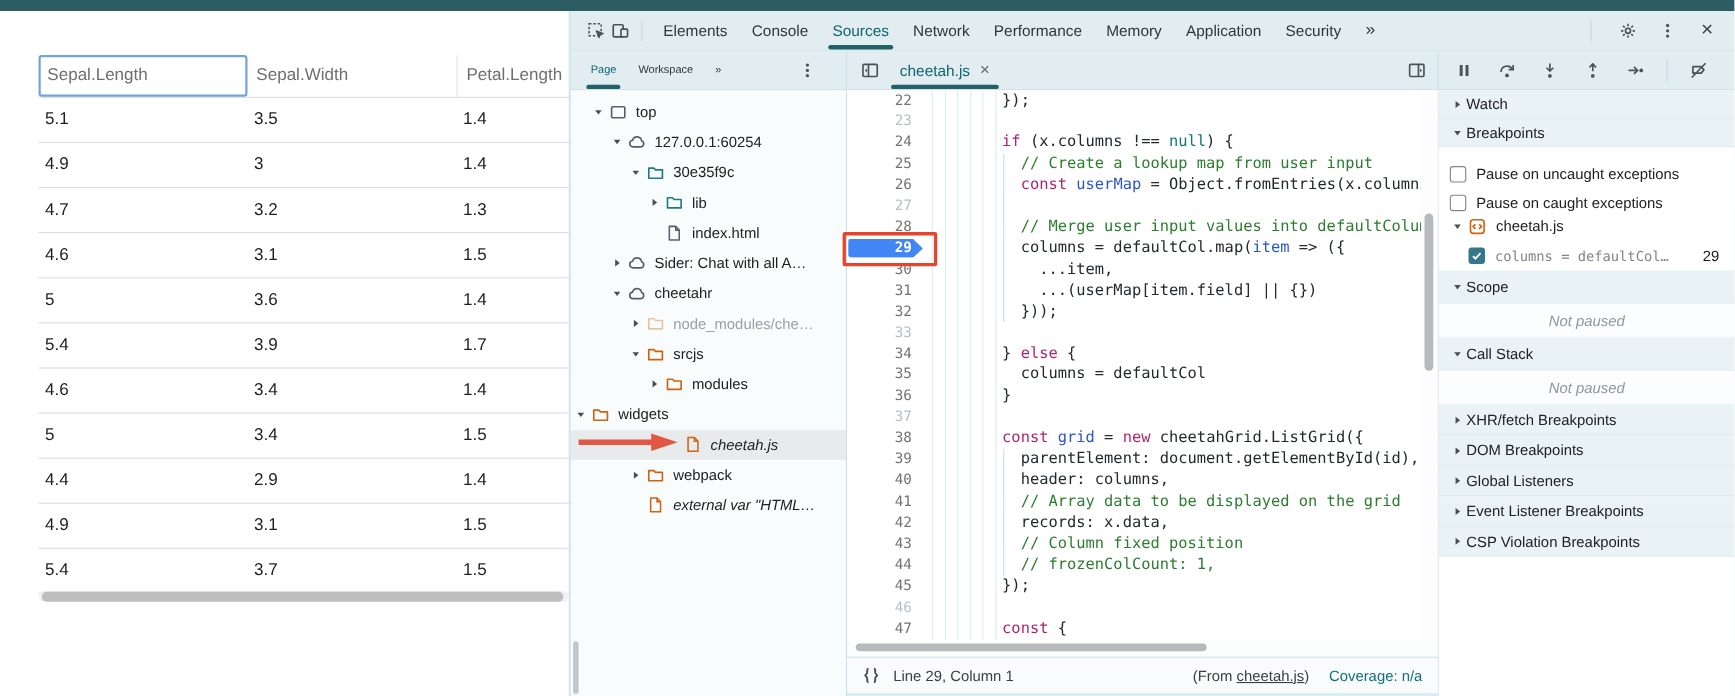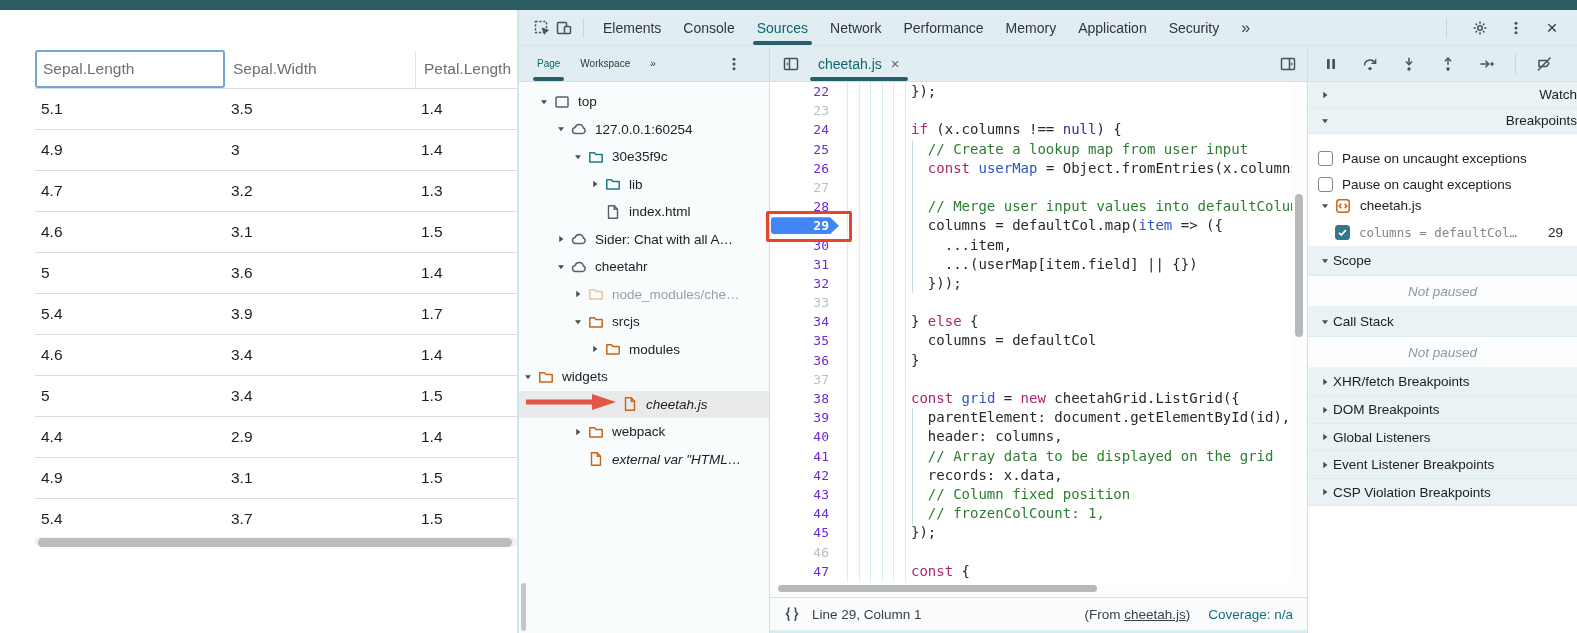--- a/index.html
+++ b/index.html
@@ -73,46 +73,46 @@
   .tlabel.dim{color:#9aa0a6;}
 
   
   #ed-pane{width:538px;box-sizing:border-box;border-right:1px solid #c9e0e4;background:#fff;position:relative;overflow:hidden;}
   #guides{position:absolute;left:0;top:0;width:522px;height:500px;pointer-events:none;}
   .vguide{position:absolute;top:0;width:1px;height:500px;background:#d9eef1;}
   .vseg{position:absolute;width:1px;background:#c3e0e4;}
   #code-lines{position:absolute;left:0;top:0;width:522px;height:500px;overflow:hidden;}
   .cl{display:flex;height:19.2px;line-height:19.2px;font-family:"DejaVu Sans Mono","Liberation Mono",monospace;}
   .gut{width:75px;flex:none;position:relative;text-align:right;padding-right:16px;box-sizing:border-box;
-       color:#6d28d9;font-size:13px;}
+       color:#737373;font-size:13px;}
   .gut.dim{color:#b7bfc6;}
   .gut .gnum{position:relative;z-index:2;}
   .gut.bp{color:#fff;font-weight:bold;}
   .bpflag{position:absolute;left:1px;top:1px;width:68px;height:17px;background:#4285f4;border-radius:3px;
           clip-path:polygon(0 0,59px 0,68px 50%,59px 100%,0 100%);z-index:1;}
   .codetxt{white-space:pre;padding-left:66px;font-size:14px;color:#24292e;}
-  .tk-p{color:#24292e;} .tk-k{color:#ad256d;} .tk-a{color:#4c1d95;} .tk-d{color:#2a56c6;} .tk-c{color:#2c7d2f;}
+  .tk-p{color:#24292e;} .tk-k{color:#ad256d;} .tk-a{color:#0f766e;} .tk-d{color:#2a56c6;} .tk-c{color:#2c7d2f;}
   #ed-vstrip{position:absolute;right:0;top:0;width:15px;height:500px;background:#fdfdfd;}
   #ed-vthumb{position:absolute;right:4px;top:112px;width:8px;height:143px;background:#b6babd;border-radius:4px;}
   #ed-hscroll{position:absolute;left:0;top:500px;width:537px;height:15px;background:#fcfdfd;}
   #ed-hthumb{position:absolute;left:8px;top:3px;width:319px;height:7px;background:#b6babd;border-radius:3.5px;}
   #statusbar{position:absolute;left:0;top:515px;width:537px;height:33px;box-sizing:border-box;
              border-top:1px solid #cfe3e7;background:#f9fbfc;display:flex;align-items:center;
              padding:0 14px;font-size:13.5px;color:#3c4043;}
   #statusbar .braces{color:#474f54;margin-right:12px;}
   #statusbar .right{margin-left:auto;display:flex;align-items:center;gap:18px;}
   #statusbar .link{text-decoration:underline;}
   #statusbar .cov{color:#11707c;}
   #ed-bottomstrip{position:absolute;left:0;top:548px;width:537px;height:5px;background:#d8edf0;}
 
   
   #sb-pane{width:269px;background:#fff;position:relative;}
   .sb-h{height:27px;display:flex;align-items:center;background:#e9f2f5;border-bottom:1px solid #dcebee;
         padding-left:8px;font-size:13.5px;color:#202124;box-sizing:border-box;}
-  .sb-h.h30{height:30px;} .sb-h.h26{height:26px;justify-content:space-between;} .sb-h.h28{height:28px;}
+  .sb-h.h30{height:30px;} .sb-h.h26{height:26px;} .sb-h.h28{height:28px;}
   .sbexp{width:17px;display:flex;justify-content:center;flex:none;color:#474f54;}
   .sbexp svg{width:10px;height:10px;}
   .sb-check{height:26px;display:flex;align-items:flex-end;background:#fff;padding-left:10px;font-size:13.5px;}
   .sb-checkblock{background:#fff;padding-top:6px;padding-bottom:0;}
   .cb{width:15px;height:15px;box-sizing:border-box;border:1.5px solid #80868b;border-radius:3px;
       margin-right:9px;flex:none;display:flex;align-items:center;justify-content:center;background:#fff;}
   .cb.on{background:#35778a;border-color:#35778a;}
   .cb svg{width:11px;height:11px;}
   .sb-group{height:27px;display:flex;align-items:center;background:#fff;padding-left:8px;font-size:13.5px;}
   .sb-group .ticon{width:20px;margin-right:7px;}

